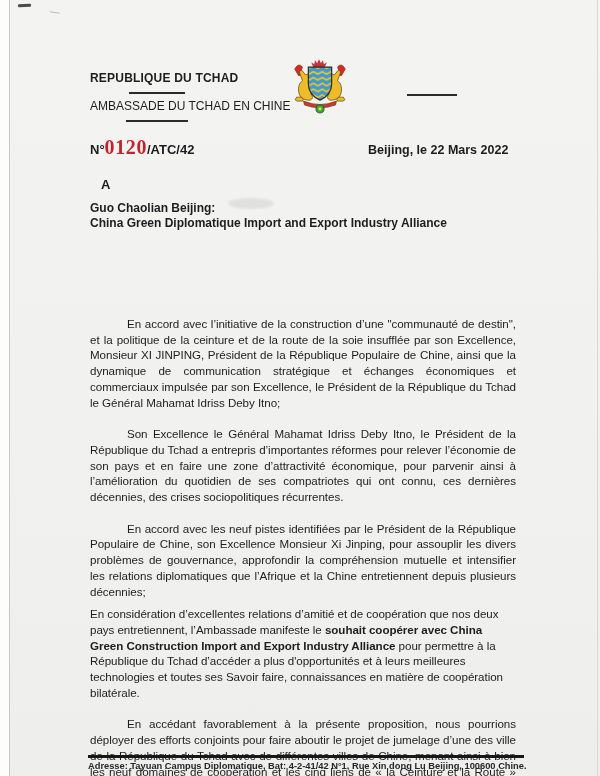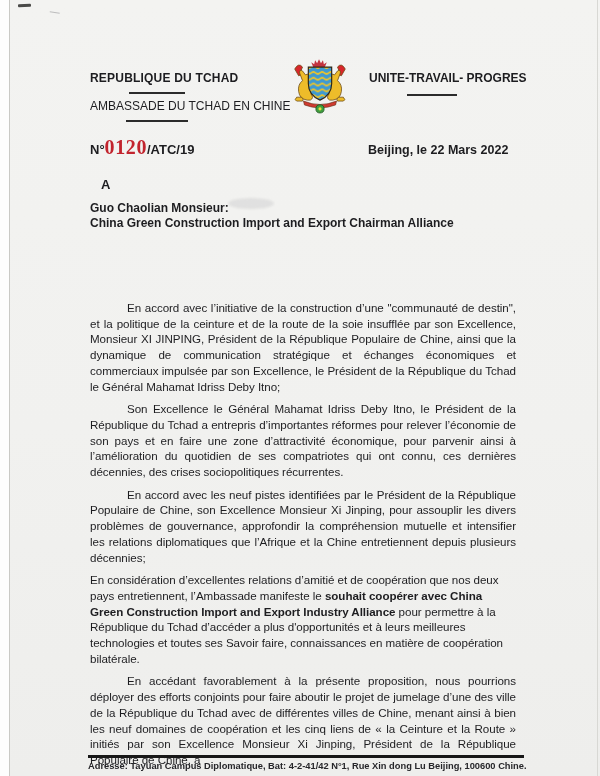--- a/index.html
+++ b/index.html
@@ -37,21 +37,21 @@
   .salutation { position:absolute; left:101px; top:177px; font-weight:bold; font-size:13px; }
   .recipient { position:absolute; left:90px; top:201px; font-weight:bold; font-size:12px; line-height:14.5px; white-space:nowrap; }
 
   
   .subject { position:absolute; left:90px; top:239px; width:442px; font-weight:bold; font-size:12.5px; line-height:16px; }
   .subject-label { font-weight:normal; text-decoration:underline; }
 
   
   .body-block { position:absolute; left:90px; top:300px; width:426px; }
   .para { margin:0 0 7px 0; font-size:11.6px; line-height:15.7px; letter-spacing:-.05px; }
-  .just { text-align:justify; }
+  .just { text-align:justify;margin-top:16px; }
   .indent { text-indent:37px; }
   .strong { font-weight:bold; }
 
   
   .footer-rule { position:absolute; left:88px; top:755px; width:436px; height:2.6px; background:#171717; }
   .footer-address { position:absolute; left:88px; top:761px; width:436px; text-align:center; font-weight:bold; font-size:9.3px; color:#26262a; white-space:nowrap; }
 </style>
 </head>
 <body>
 
@@ -90,30 +90,29 @@
 
     <path d="M29,9 l-2,-5 3,2 1,-4 2,3 2,-4 2,4 2,-3 1,4 3,-2 -2,5 z" fill="#c2333f"></path>
 
     <path d="M24,9 L48,9 L48,26 Q48,38 36,43 Q24,38 24,26 Z" fill="url(#cw)" stroke="#2e2415" stroke-width="1.2"></path>
 
     <path d="M19,44 Q36,51 53,44 L52,48 Q36,54 20,48 Z" fill="#cf3a30" stroke="#5a2a10" stroke-width="0.6"></path>
     <circle cx="36" cy="52" r="4.2" fill="#3f9e3f" stroke="#205a20" stroke-width="0.9"></circle>
     <circle cx="36" cy="52" r="1.6" fill="#e5e13a"></circle>
   </svg>
 
-  <div class="motto">UNITE-TRAVAIL- PROGRES</div>
   <div class="rule rule3"></div>
 
-  <div class="refline"><span class="ref-prefix">N°</span><span class="ref-num">0120</span><span class="ref-suffix">/ATC/19</span></div>
+  <div class="refline"><span class="ref-prefix">N°</span><span class="ref-num">0120</span><span class="ref-suffix">/ATC/42</span></div>
   <div class="dateline">Beijing, le 22 Mars 2022</div>
 
   <div class="salutation">A</div>
   <div class="recipient">
-    <div>Guo Chaolian Monsieur:</div>
-    <div>China Green Construction Import and Export Chairman Alliance</div>
+    <div>Guo Chaolian Beijing:</div>
+    <div>China Green Diplomatique Import and Export Industry Alliance</div>
   </div>
 
 
   <div class="body-block">
     <p class="para just indent">En accord avec l’initiative de la construction d’une "communauté de destin", et la politique de la ceinture et de la route de la soie insufflée par son Excellence, Monsieur XI JINPING, Président de la République Populaire de Chine, ainsi que la dynamique de communication stratégique et échanges économiques et commerciaux impulsée par son Excellence, le Président de la République du Tchad le Général Mahamat Idriss Deby Itno;</p>
     <p class="para just indent">Son Excellence le Général Mahamat Idriss Deby Itno, le Président de la République du Tchad a entrepris d’importantes réformes pour relever l’économie de son pays et en faire une zone d’attractivité économique, pour parvenir ainsi à l’amélioration du quotidien de ses compatriotes qui ont connu, ces dernières décennies, des crises sociopolitiques récurrentes.</p>
     <p class="para just indent">En accord avec les neuf pistes identifiées par le Président de la République Populaire de Chine, son Excellence Monsieur Xi Jinping, pour assouplir les divers problèmes de gouvernance, approfondir la compréhension mutuelle et intensifier les relations diplomatiques que l’Afrique et la Chine entretiennent depuis plusieurs décennies;</p>
     <p class="para"><span>En considération d’excellentes relations d’amitié et de coopération que nos deux pays entretiennent, l’Ambassade manifeste le </span><span class="strong">souhait coopérer avec  China Green Construction Import and Export Industry Alliance</span><span> pour permettre à la République du Tchad d’accéder a plus d'opportunités et à leurs meilleures technologies et toutes ses Savoir faire, connaissances en matière de coopération bilatérale.</span></p>
     <p class="para just indent">En accédant favorablement à la présente proposition, nous pourrions déployer des efforts conjoints pour faire aboutir le projet de jumelage d’une des ville de la République du Tchad avec de différentes villes de Chine, menant ainsi à bien les neuf domaines de coopération et les cinq liens de « la Ceinture et la Route » initiés par son Excellence Monsieur Xi Jinping, Président de la République Populaire de Chine, à</p>
   </div>

